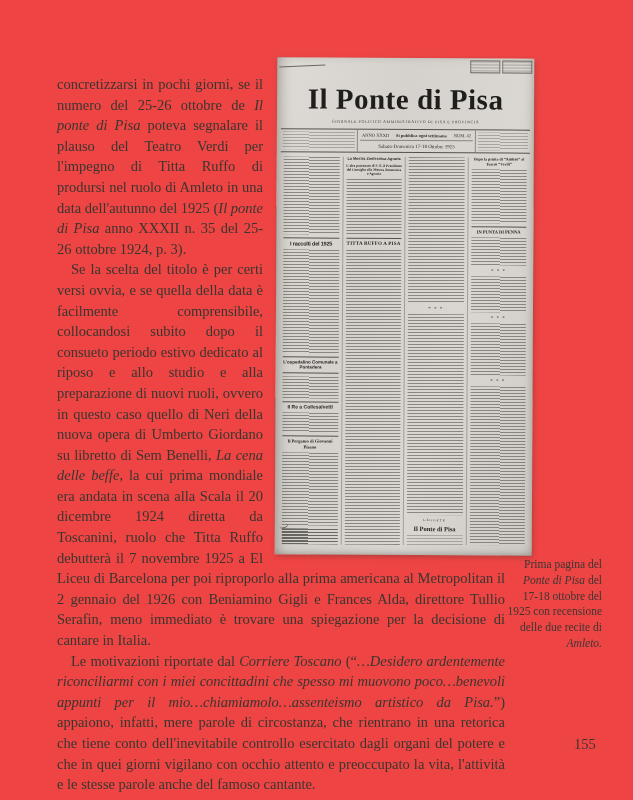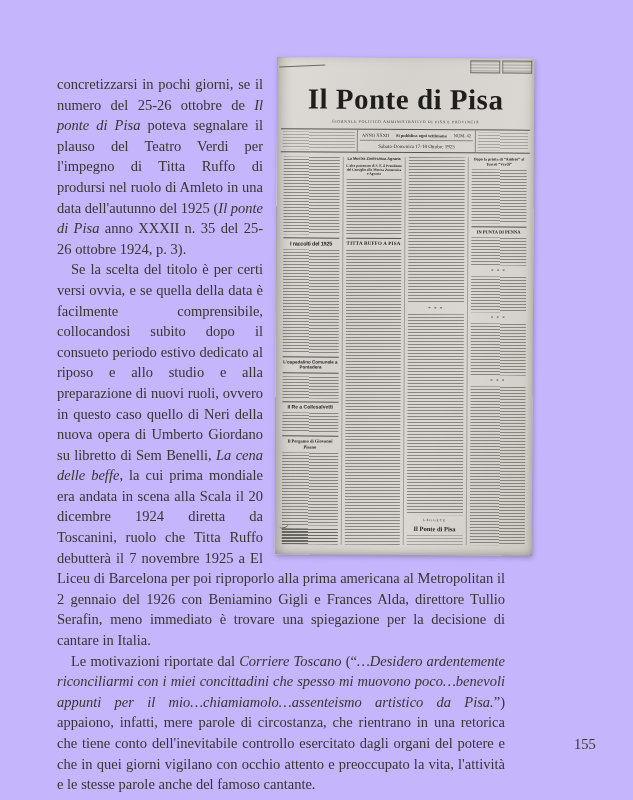--- a/index.html
+++ b/index.html
@@ -1,17 +1,17 @@
 <!DOCTYPE html>
 <html lang="it"><head>
 <meta charset="utf-8">
 <style>
   html,body{margin:0;padding:0;background:#ffffff;}
   .page{
-    position:relative;width:633px;height:800px;background:#c4b5fd;overflow:hidden;
+    position:relative;width:633px;height:800px;background:#ef4444;overflow:hidden;
     font-family:"Liberation Serif", serif;color:#34312d;
   }
 
   
   .bodytext{
     position:absolute;left:57px;top:74px;width:448px;
     font-size:14.5px;line-height:20.6px;text-align:justify;
     hyphens:auto;-webkit-hyphens:auto;color:#39362f;
   }
   .wrap-spacer{float:right;width:242px;height:489px;}
@@ -164,16 +164,17 @@
         <div class="sep">* * *</div>
         <div class="nt" style="height:52px"></div>
         <div class="sep">* * *</div>
         <div class="nt grow"></div>
       </div>
 
     </div>
     <div class="pen-mark"></div>
   </div>
 
+  <div class="caption"><span>Prima pagina del </span><i>Ponte di Pisa</i><span> del 17-18 ottobre del 1925 con recensione delle due recite di </span><i>Amleto.</i></div>
 
   <div class="pagenum">155</div>
 
 </div>
 
 </body></html>

